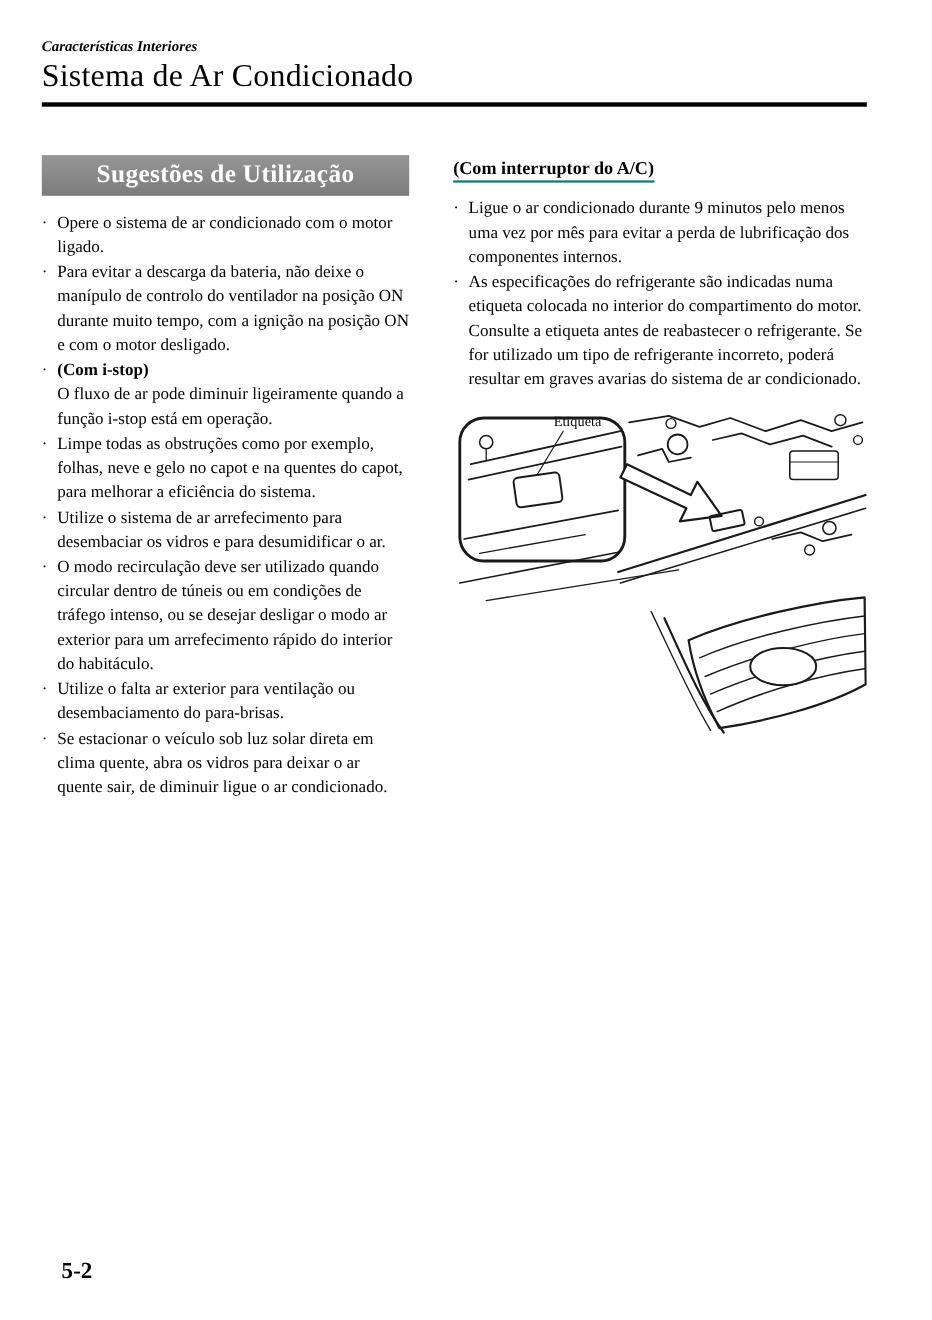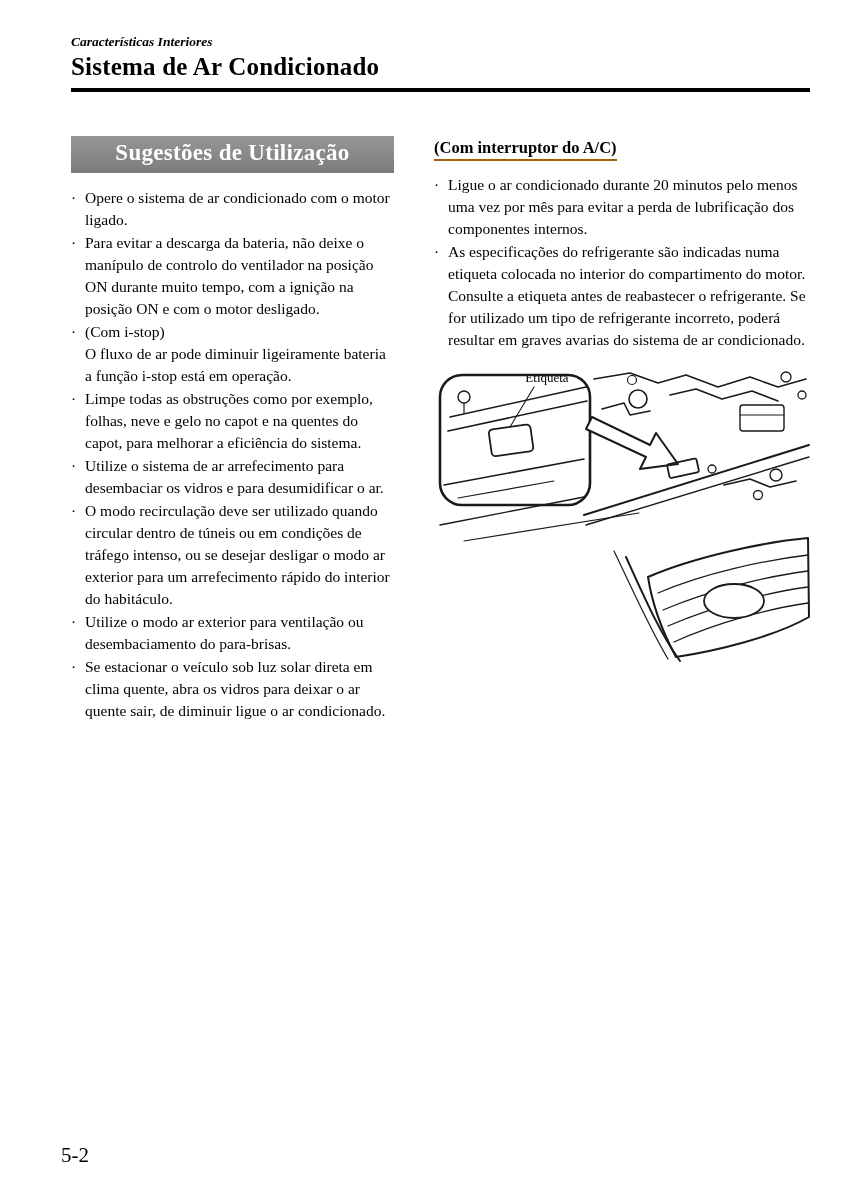--- a/index.html
+++ b/index.html
@@ -1,55 +1,55 @@
 <!DOCTYPE html>
 <html><head>
 <meta charset="utf-8">
 <style>
   * { margin:0; padding:0; box-sizing:border-box; }
   html,body { background:#ffffff; }
   body {
     width:847px; height:1200px; position:relative; overflow:hidden;
     font-family:"Liberation Serif", serif; color:#000;
   }
-  .page { position:absolute; inset:0; padding:34px 37px 0 38px;margin-left:33px; }
+  .page { position:absolute; inset:0; padding:34px 59px 0 38px; }
 
   .breadcrumb { font-size:13.5px; font-weight:bold; font-style:italic; }
-  .title { font-size:25px; font-weight:bold; margin-top:3px; letter-spacing:0.2px; }
+  .title { font-size:29px; font-weight:normal; margin-top:3px; letter-spacing:0.2px; }
   .rule { height:4px; background:#000; margin-top:7px; }
 
   .columns { display:flex; gap:40px; margin-top:44px; }
   .col-left  { width:356px; }
   .col-right { width:376px; }
 
   .banner {
     background:linear-gradient(#969696,#7c7c7c);
     color:#fff; font-size:23px; font-weight:bold;
     text-align:center; padding:4px 0 7px; letter-spacing:0.3px;
   }
 
   .bullets { margin-top:14px; }
   .bullet-item { display:flex; font-size:15.5px; line-height:1.42; margin-bottom:1px; }
   .bullet-marker { flex:0 0 14px; width:14px; }
   .bullet-text { flex:1; }
-  .bold-line { font-weight:normal; }
+  .bold-line { font-weight:bold; }
   .para + .para { margin-top:0px;text-align:center; }
 
   .rc-heading-wrap { margin-top:2px; }
   .rc-heading {
     display:inline-block; font-size:16.5px; font-weight:bold;
-    border-bottom:2px solid #a16207; padding-bottom:1px;
+    border-bottom:2px solid #0f766e; padding-bottom:1px;
   }
   .col-right .bullets { margin-top:13px; }
 
   .figure { margin-top:14px; width:376px; height:298px; }
   .figure svg { display:block; }
   .fig-label { font-family:"Liberation Serif", serif; font-size:13px; fill:#000; }
 
-  .page-number { position:absolute; left:28px; bottom:32px; font-size:21px; font-weight:normal; }
+  .page-number { position:absolute; left:56px; bottom:32px; font-size:21px; font-weight:bold; }
 </style>
 </head>
 <body>
 
 <div class="page">
 
   <div class="breadcrumb">Características Interiores</div>
   <div class="title">Sistema de Ar Condicionado</div>
   <div class="rule"></div>
 
@@ -67,42 +67,42 @@
 
         <div class="bullet-item">
           <span class="bullet-marker">·</span>
           <div class="bullet-text">Para evitar a descarga da bateria, não deixe o manípulo de controlo do ventilador na posição ON durante muito tempo, com a ignição na posição ON e com o motor desligado.</div>
         </div>
 
         <div class="bullet-item">
           <span class="bullet-marker">·</span>
           <div class="bullet-text">
             <div class="bold-line">(Com i-stop)</div>
-            <div>O fluxo de ar pode diminuir ligeiramente bateria a função i-stop está em operação.</div>
+            <div>O fluxo de ar pode diminuir ligeiramente quando a função i-stop está em operação.</div>
           </div>
         </div>
 
         <div class="bullet-item">
           <span class="bullet-marker">·</span>
           <div class="bullet-text">Limpe todas as obstruções como por exemplo, folhas, neve e gelo no capot e na quentes do capot, para melhorar a eficiência do sistema.</div>
         </div>
 
         <div class="bullet-item">
           <span class="bullet-marker">·</span>
           <div class="bullet-text">Utilize o sistema de ar arrefecimento para desembaciar os vidros e para desumidificar o ar.</div>
         </div>
 
         <div class="bullet-item">
           <span class="bullet-marker">·</span>
           <div class="bullet-text">O modo recirculação deve ser utilizado quando circular dentro de túneis ou em condições de tráfego intenso, ou se desejar desligar o modo ar exterior para um arrefecimento rápido do interior do habitáculo.</div>
         </div>
 
         <div class="bullet-item">
           <span class="bullet-marker">·</span>
-          <div class="bullet-text">Utilize o modo ar exterior para ventilação ou desembaciamento do para-brisas.</div>
+          <div class="bullet-text">Utilize o falta ar exterior para ventilação ou desembaciamento do para-brisas.</div>
         </div>
 
         <div class="bullet-item">
           <span class="bullet-marker">·</span>
           <div class="bullet-text">Se estacionar o veículo sob luz solar direta em clima quente, abra os vidros para deixar o ar quente sair, de diminuir ligue o ar condicionado.</div>
         </div>
 
       </div>
     </div>
 
@@ -110,21 +110,21 @@
 
       <div class="rc-heading-wrap">
         <span class="rc-heading">(Com interruptor do A/C)</span>
       </div>
 
       <div class="bullets">
 
         <div class="bullet-item">
           <span class="bullet-marker">·</span>
           <div class="bullet-text">
-            <div class="para">Ligue o ar condicionado durante 20 minutos pelo menos uma vez por mês para evitar a perda de lubrificação dos componentes internos.</div>
+            <div class="para">Ligue o ar condicionado durante 9 minutos pelo menos uma vez por mês para evitar a perda de lubrificação dos componentes internos.</div>
           </div>
         </div>
 
         <div class="bullet-item">
           <span class="bullet-marker">·</span>
           <div class="bullet-text">
             <div class="para">As especificações do refrigerante são indicadas numa etiqueta colocada no interior do compartimento do motor. Consulte a etiqueta antes de reabastecer o refrigerante. Se for utilizado um tipo de refrigerante incorreto, poderá resultar em graves avarias do sistema de ar condicionado.</div>
           </div>
         </div>
 

